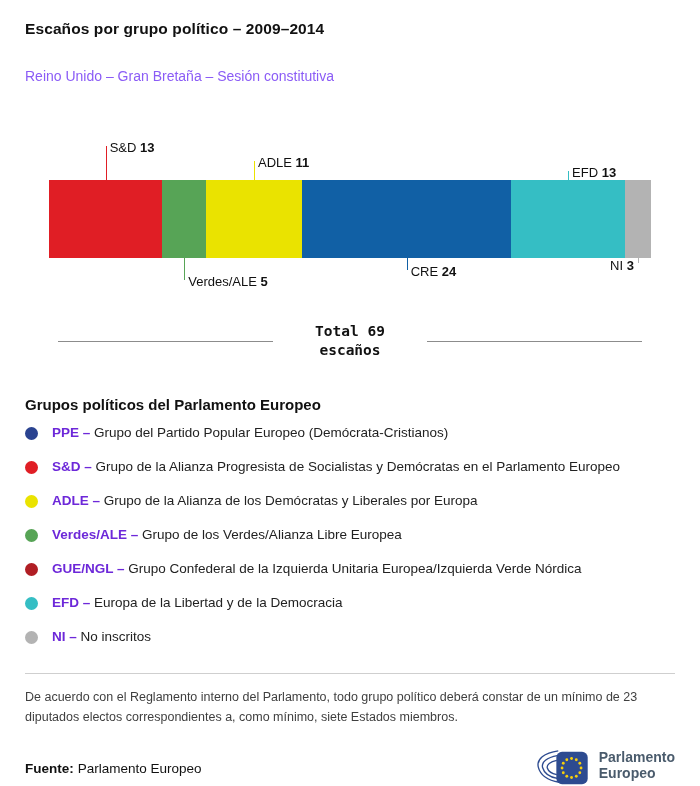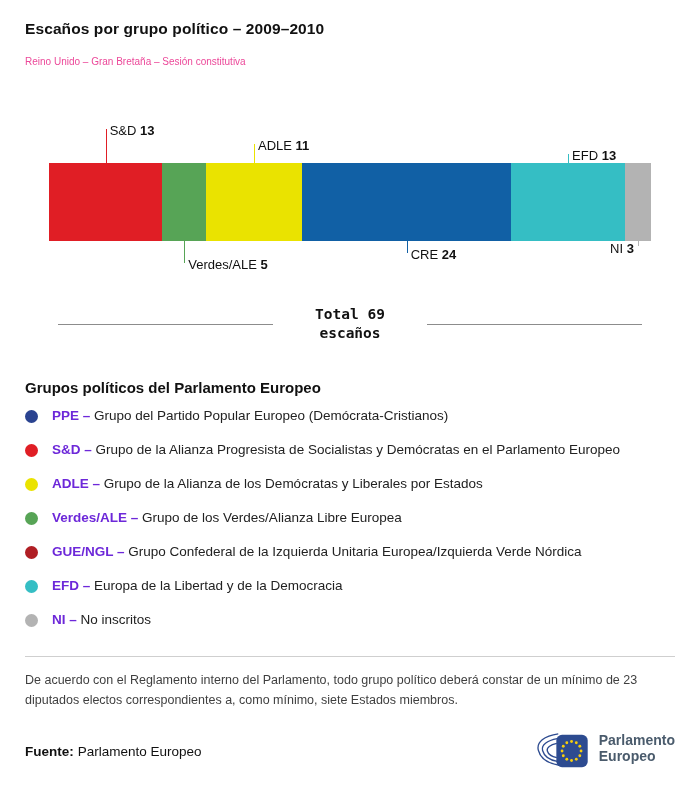--- a/index.html
+++ b/index.html
@@ -7,21 +7,21 @@
   body {
     background:#ffffff;
     font-family:"Liberation Sans", sans-serif;
     color:#1a1a1a;
     overflow:hidden;
   }
   .page { padding:20px 25px 12px; height:100%; }
 
   
   .title { font-size:15.5px; font-weight:700; letter-spacing:.1px; color:#111; }
-  .subtitle { font-size:10px; font-weight:400; color:#ec4899; margin-top:18px; }
+  .subtitle { font-size:14px; font-weight:400; color:#8b5cf6; margin-top:30px; }
 
   
   .chart-area { margin:52px 24px 0; position:relative; }
   .callouts { position:relative; }
   .callouts.top { height:44px; }
   .callouts.bottom { height:40px; }
   .callout { position:absolute; width:0; height:100%; }
   .callouts.top .callout { bottom:0; }
   .callouts.bottom .callout { top:0; }
   .cline { position:absolute; left:0; width:1px; display:block; }
@@ -61,21 +61,21 @@
   .source b { font-weight:700; margin-right:4px; }
   .logo { display:flex; align-items:flex-start; gap:9px; }
   .logo-text { font-size:14px; font-weight:700; color:#4a5b6c; line-height:1.15; }
 </style>
 </head>
 <body>
 
 <div class="page">
 
   <header>
-    <h1 class="title">Escaños por grupo político – 2009–2010</h1>
+    <h1 class="title">Escaños por grupo político – 2009–2014</h1>
     <h2 class="subtitle">Reino Unido – Gran Bretaña – Sesión constitutiva</h2>
   </header>
 
   <div class="chart-area">
     <div class="callouts top">
         <div class="callout" style="left: 9.42029%;">
           <span class="cline" style="height: 34px; background: rgb(224, 30, 37);"></span>
           <span class="clabel" style="bottom: 25px;"><span>S&amp;D </span><b>13</b></span>
         </div>
         <div class="callout" style="left: 34.058%;">
@@ -128,21 +128,21 @@
     <span class="legend-text"><b class="abbr">PPE – </b><span class="desc">Grupo del Partido Popular Europeo (Demócrata-Cristianos)</span></span>
   </div>
 
   <div class="legend-row">
     <span class="dot" style="background: rgb(224, 30, 37);"></span>
     <span class="legend-text"><b class="abbr">S&amp;D – </b><span class="desc">Grupo de la Alianza Progresista de Socialistas y Demócratas en el Parlamento Europeo</span></span>
   </div>
 
   <div class="legend-row">
     <span class="dot" style="background: rgb(234, 227, 0);"></span>
-    <span class="legend-text"><b class="abbr">ADLE – </b><span class="desc">Grupo de la Alianza de los Demócratas y Liberales por Estados</span></span>
+    <span class="legend-text"><b class="abbr">ADLE – </b><span class="desc">Grupo de la Alianza de los Demócratas y Liberales por Europa</span></span>
   </div>
 
   <div class="legend-row">
     <span class="dot" style="background: rgb(87, 164, 86);"></span>
     <span class="legend-text"><b class="abbr">Verdes/ALE – </b><span class="desc">Grupo de los Verdes/Alianza Libre Europea</span></span>
   </div>
 
 
   <div class="legend-row">
     <span class="dot" style="background: rgb(176, 30, 36);"></span>

